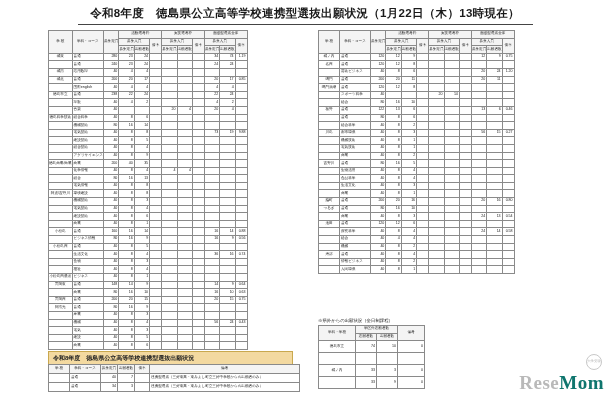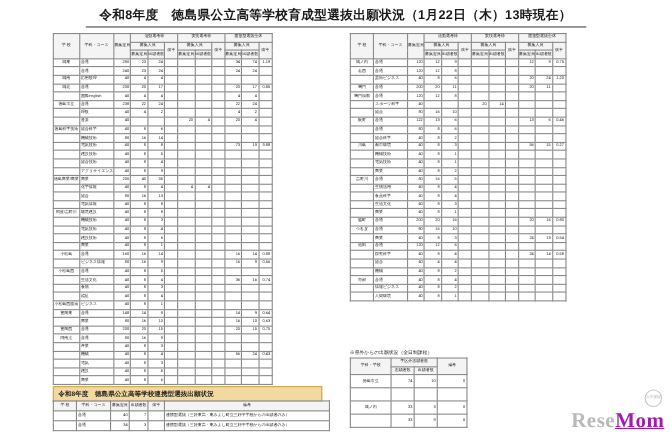--- a/index.html
+++ b/index.html
@@ -57,32 +57,32 @@
   .renkeiTable{position:absolute;left:48px;top:364px;}
   .renkeiTable td,.renkeiTable th{height:8px;}
   .kengaiWrap{position:absolute;left:318px;top:318px;}
   .kengaiTitle{font-size:4.4px;margin-bottom:2px;color:#222;}
   .watermark{
     position:absolute;right:6px;bottom:6px;
     font-size:19px;font-weight:bold;color:#b9b9b9;
     letter-spacing:.5px;
     font-family:"Liberation Serif", serif;
   }
-  .watermark .mom{color:#a21caf;text-decoration:underline;}
+  .watermark .mom{color:#0f766e;}
   .wm-badge{
     position:absolute;right:8px;bottom:30px;
     width:14px;height:14px;border-radius:50%;
     border:1px solid #c8c8c8;color:#bbb;font-size:3.4px;
     display:flex;align-items:center;justify-content:center;text-align:center;line-height:1.05;
   }
 </style>
 </head>
 <body>
 
-<div class="title">令和8年度　徳島県公立高等学校育成型選抜出願状況（1月22日（木）13時現在）</div>
+<div class="title">令和8年度　徳島県公立高等学校連携型選抜出願状況（1月22日（木）13時現在）</div>
 <div class="title-rule"></div>
 
 <table class="tbl leftTable" id="left-table">
   <thead>
     <tr>
       <th rowspan="3" class="w-sch">学 校</th>
       <th rowspan="3" class="w-crs">学科・コース</th>
       <th rowspan="3" class="w-n">募集定員</th>
       <th colspan="3">活動選考枠</th>
       <th colspan="3">実技選考枠</th>

